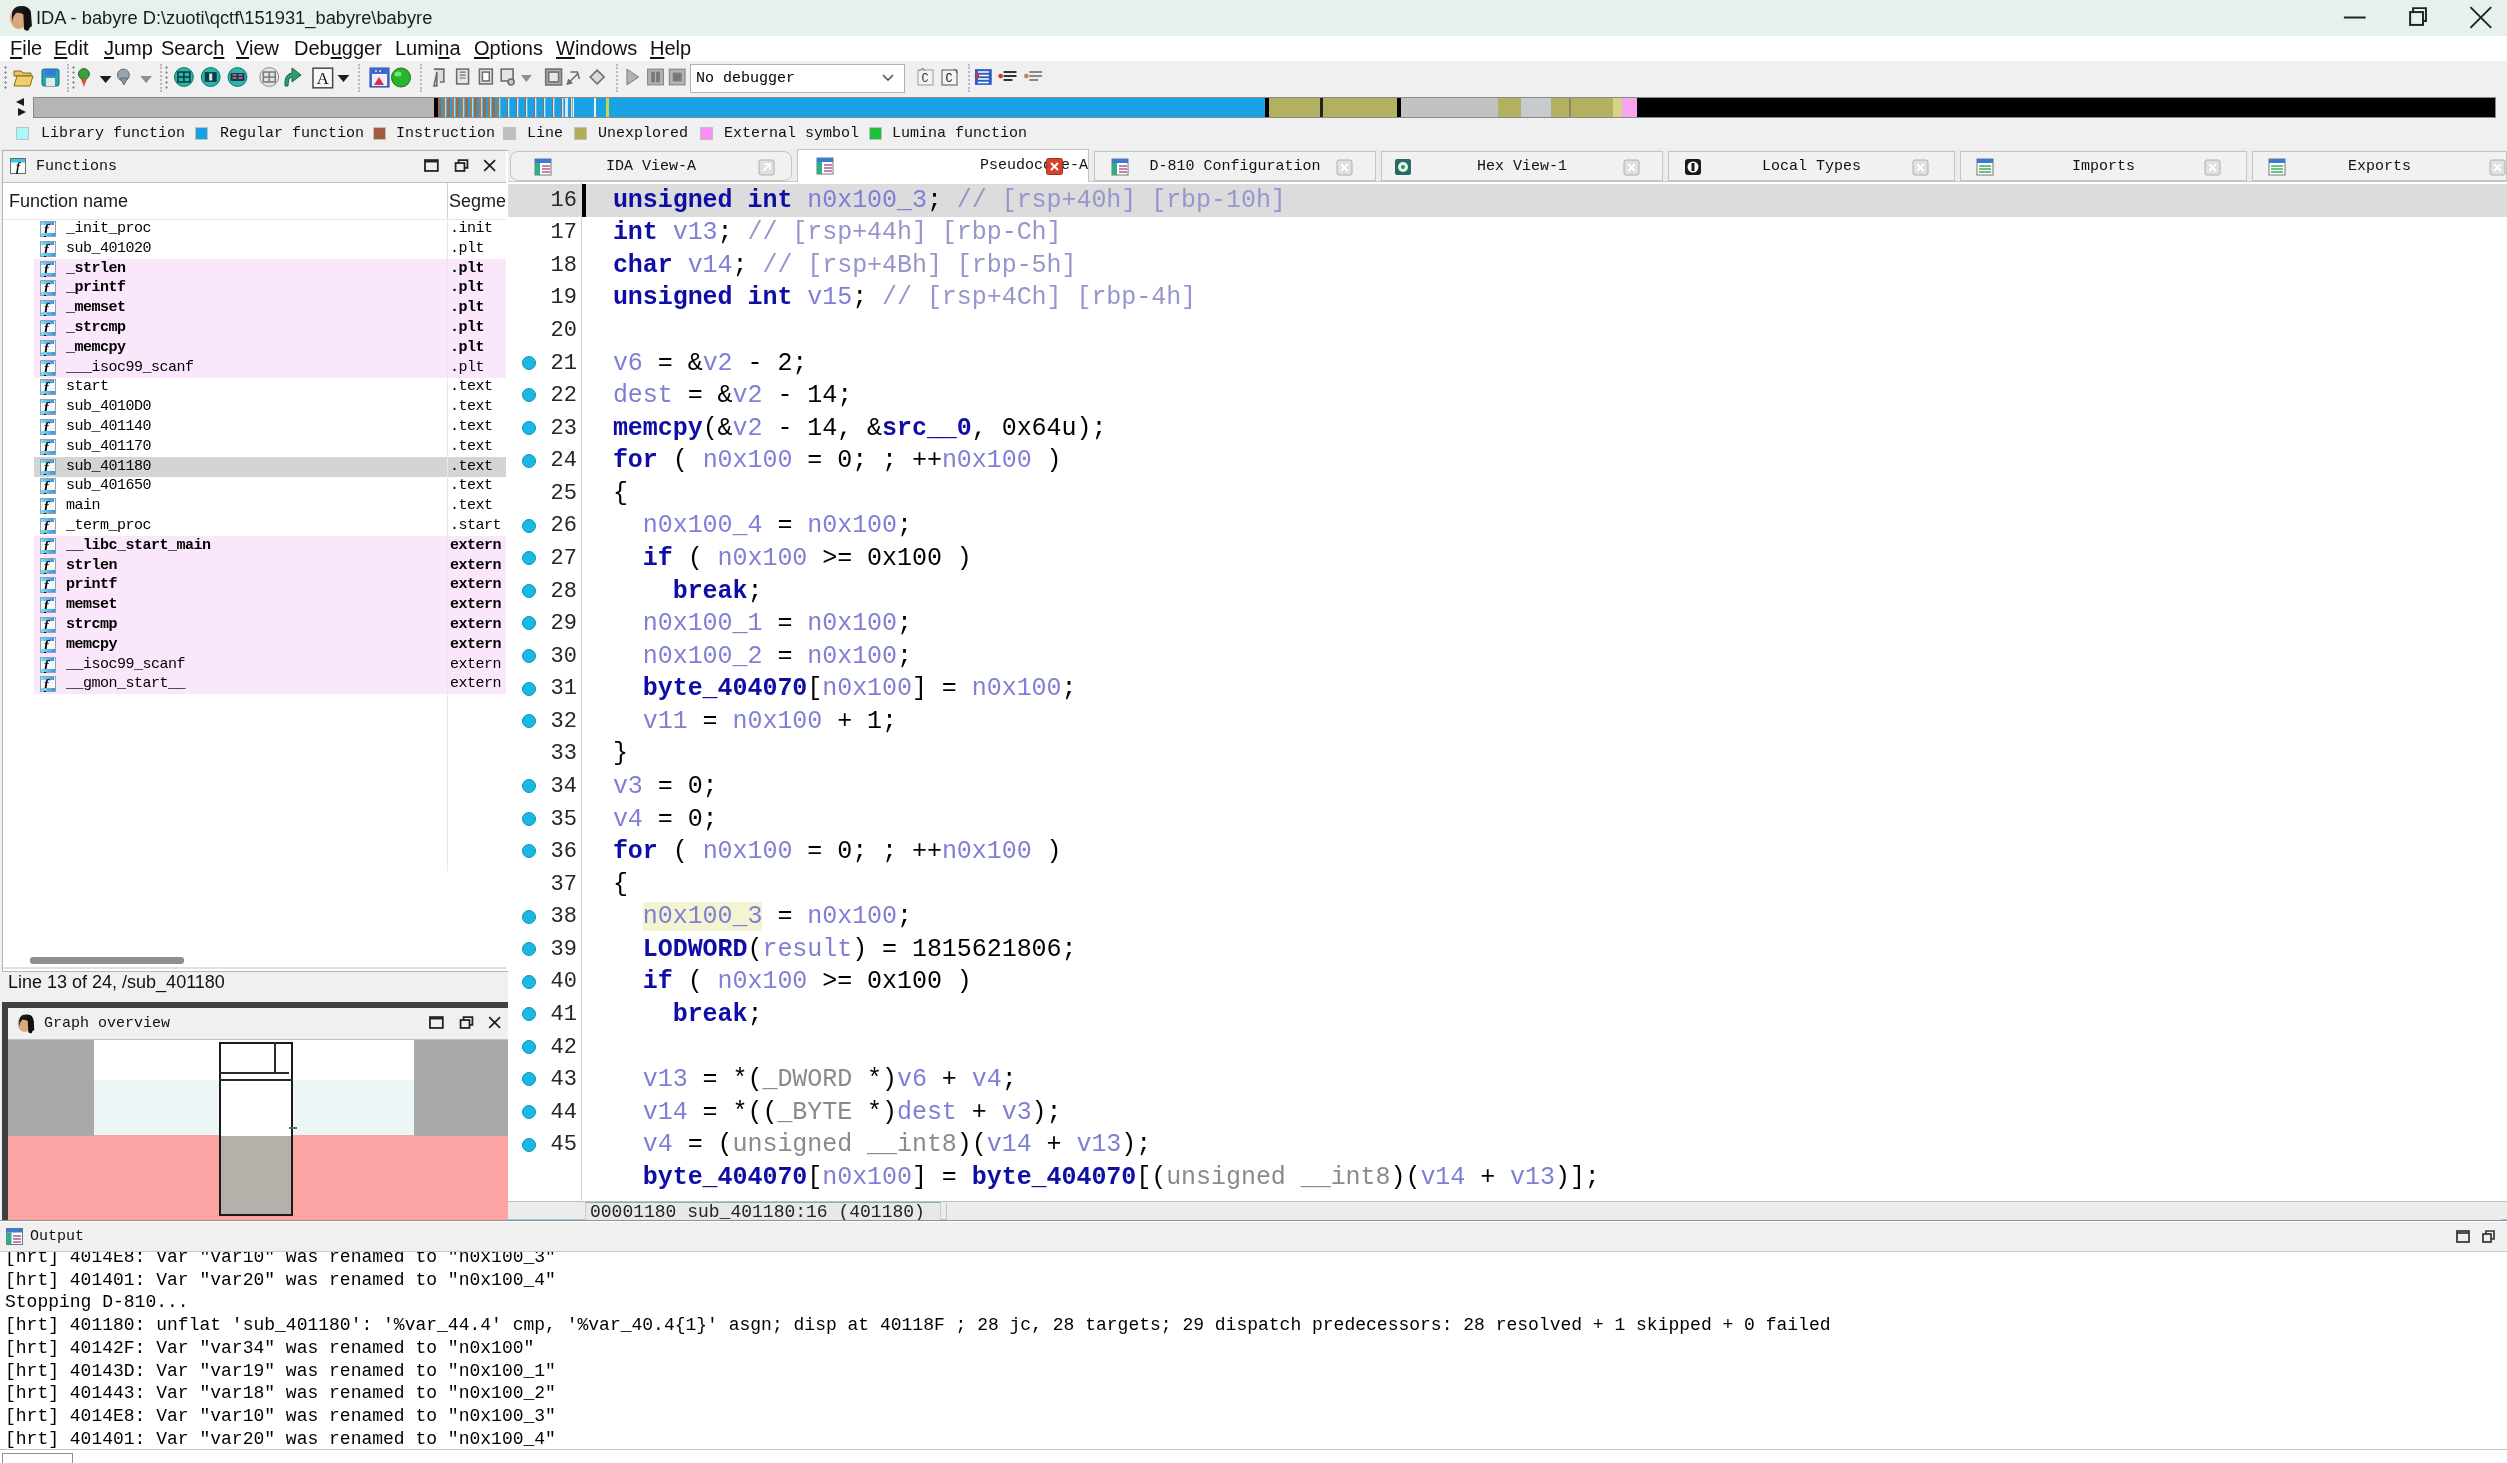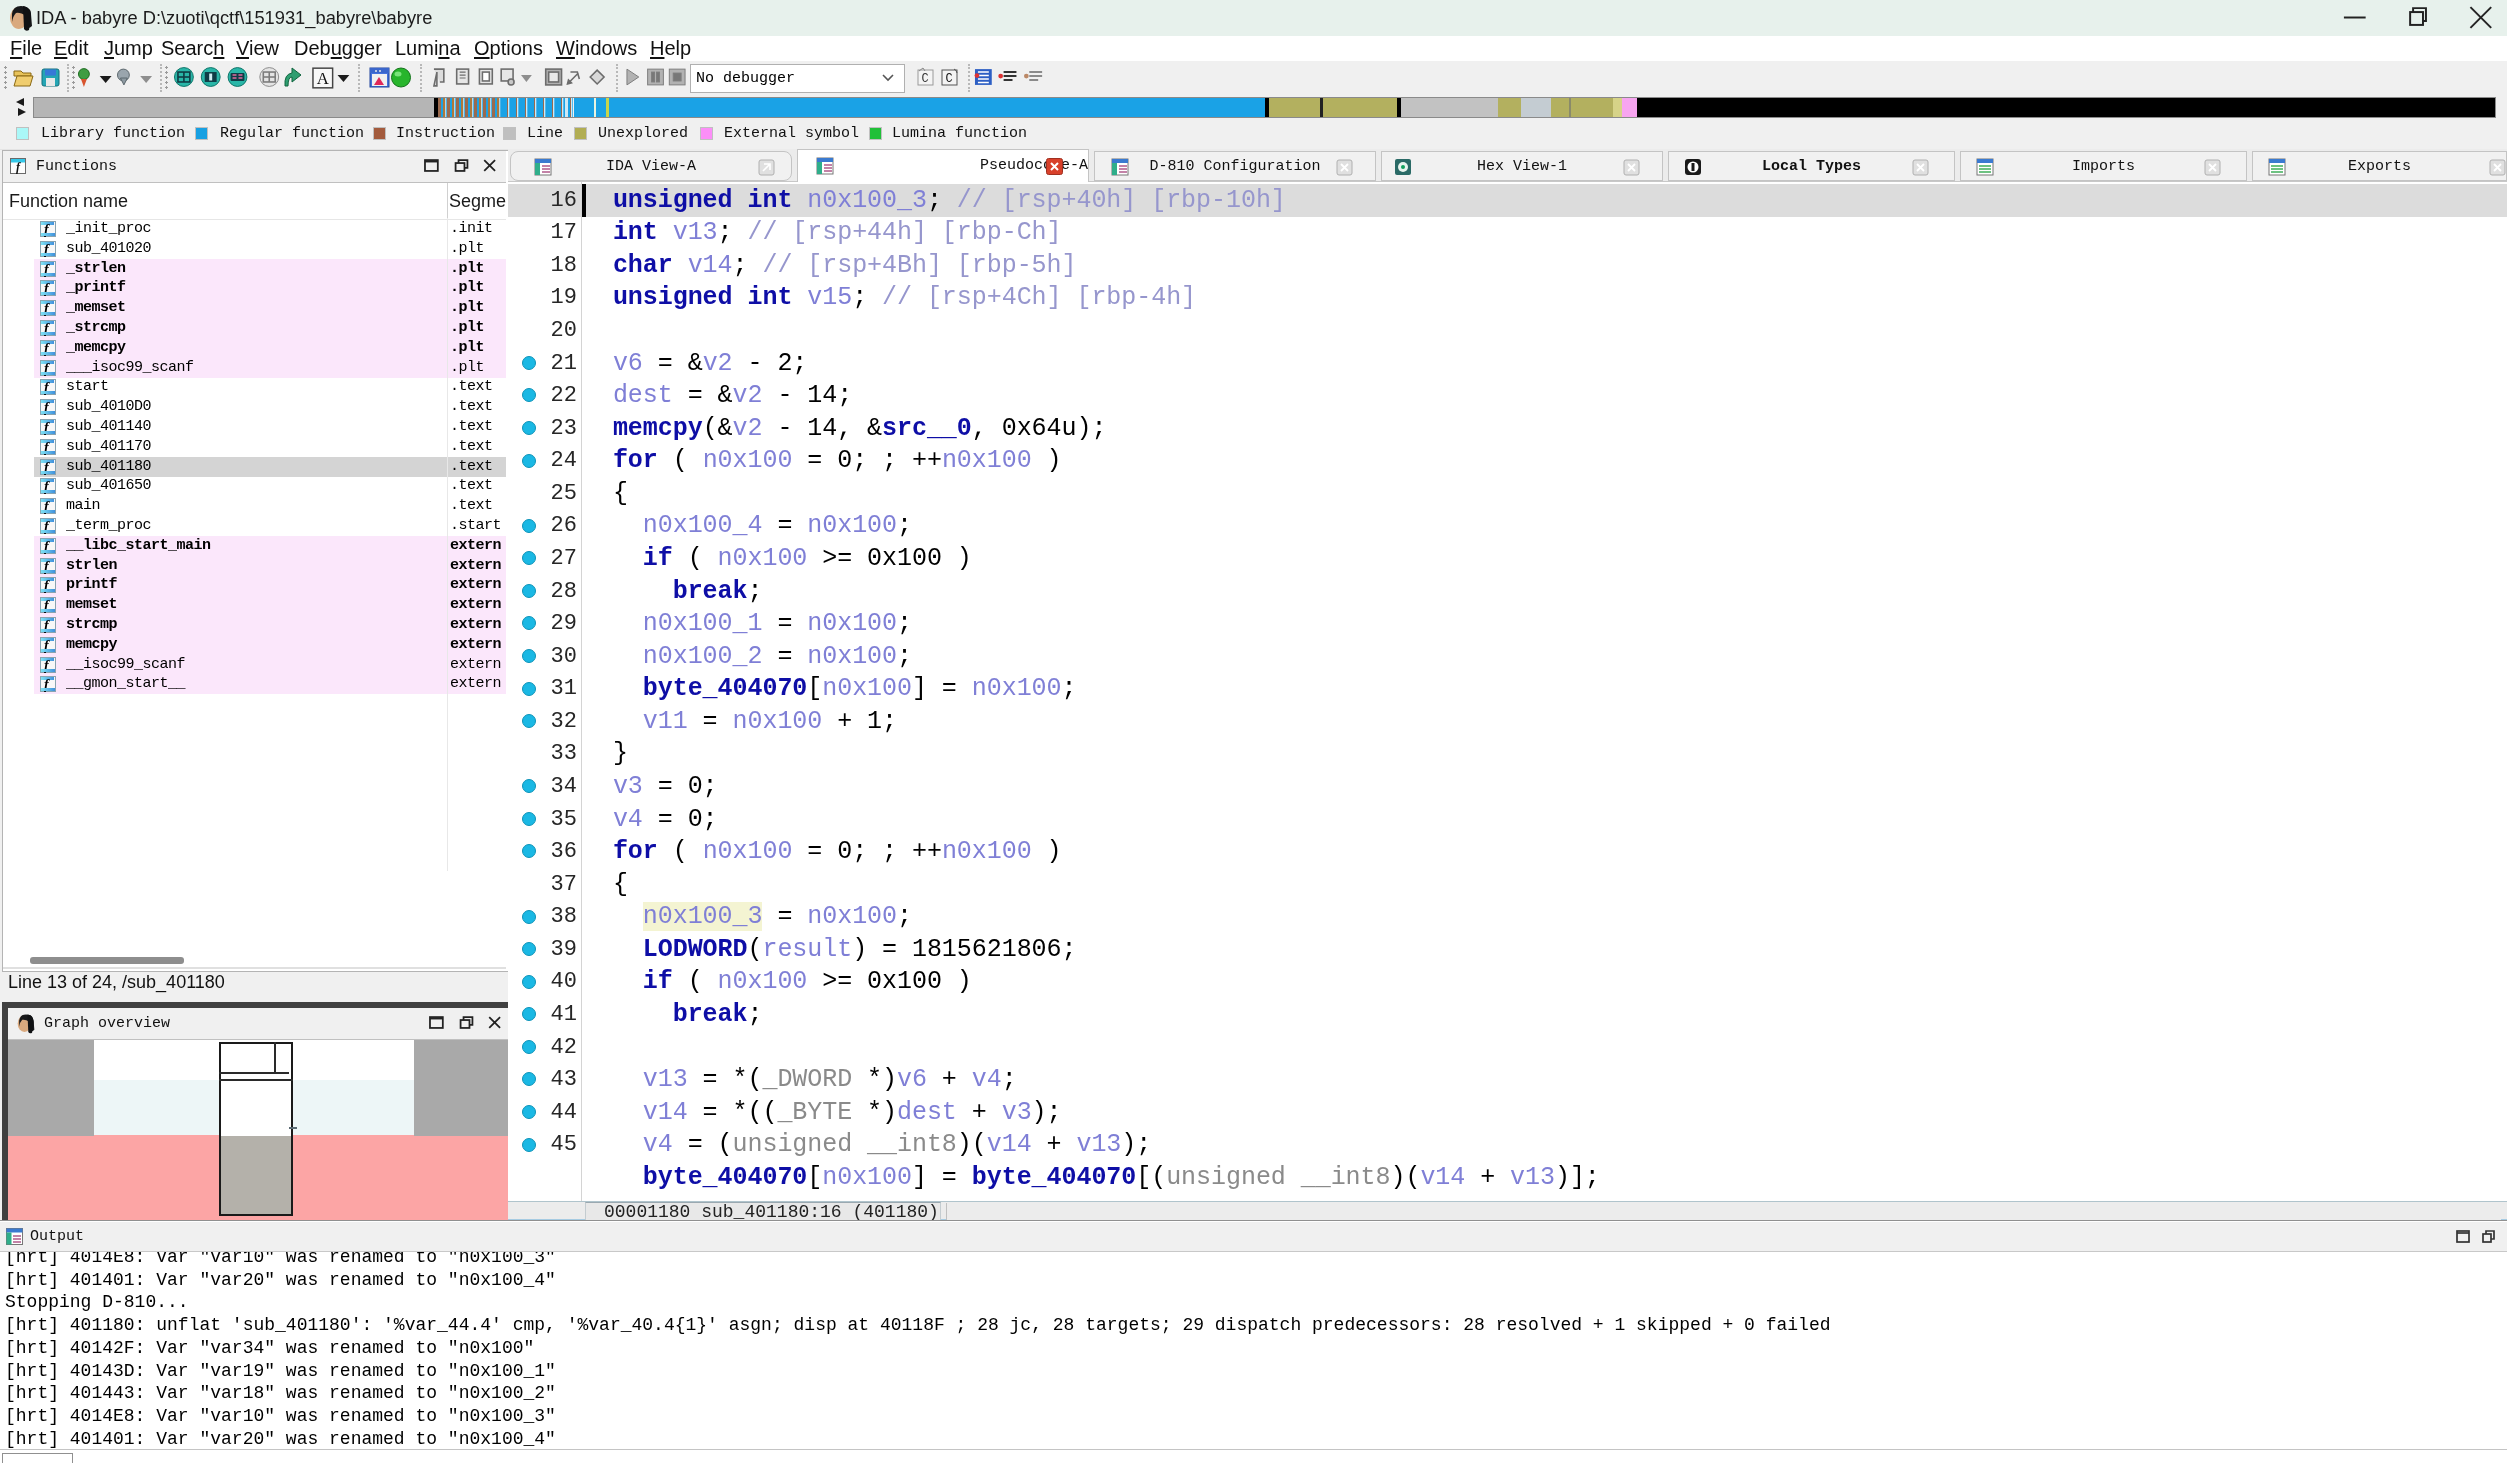--- a/index.html
+++ b/index.html
@@ -542,21 +542,21 @@
         <rect x="1" y="1" width="16" height="16" rx="2" fill="#2a6a66"></rect>
         <circle cx="9" cy="9" r="5" fill="#e8f4ee"></circle>
         <circle cx="9" cy="9" r="2" fill="#11a05c"></circle>
       </svg>
     <div class="tabtxt">Hex View-1</div>
     <svg class="abs" style="left:241px;top:7px" width="17" height="17" viewBox="0 0 17 17">
         <rect x="1" y="1" width="15" height="15" rx="2" fill="#e0e0e0" stroke="#b0b0b0"></rect>
         <path d="M5,5 l7,7 m0,-7 l-7,7" stroke="#fff" stroke-width="1.8" fill="none"></path>
       </svg>
   </div>
-  <div class="tab" style="left:1160px;width:287px;font-weight:bold;">
+  <div class="tab" style="left:1160px;width:287px;">
     <svg class="abs" style="left:15px;top:6px" width="18" height="18" viewBox="0 0 18 18">
         <rect x="1" y="1" width="16" height="16" rx="3" fill="#1a1a1a"></rect>
         <circle cx="9" cy="9" r="5.5" fill="#fff"></circle>
         <rect x="7.5" y="5" width="3" height="8" fill="#1a1a1a"></rect>
       </svg>
     <div class="tabtxt">Local Types</div>
     <svg class="abs" style="left:243px;top:7px" width="17" height="17" viewBox="0 0 17 17">
         <rect x="1" y="1" width="15" height="15" rx="2" fill="#e0e0e0" stroke="#b0b0b0"></rect>
         <path d="M5,5 l7,7 m0,-7 l-7,7" stroke="#fff" stroke-width="1.8" fill="none"></path>
       </svg>
@@ -636,21 +636,21 @@
     <div class="dot" style="top:761px"></div>
     <div class="dot" style="top:793px"></div>
     <div class="dot" style="top:826px"></div>
     <div class="dot" style="top:858px"></div>
     <div class="dot" style="top:891px"></div>
     <div class="dot" style="top:923px"></div>
     <div class="dot" style="top:956px"></div>
     <div class="dot" style="top:989px"></div>
   </div>
   <div class="abs" id="codestatus">
-    <div class="abs mono" style="left:77px;top:0;width:356px;height:19px;line-height:19px;background:#e8e8e8;border:1px solid #c4ccd0;border-top-color:#9aa8b0;font-size:18px;color:#222;padding-left:18px;box-sizing:border-box;">00001180 sub_401180:16 (401180)</div>
+    <div class="abs mono" style="left:77px;top:0;width:356px;height:19px;line-height:19px;background:#e8e8e8;border:1px solid #c4ccd0;border-top-color:#9aa8b0;font-size:18px;color:#222;padding-left:4px;box-sizing:border-box;">00001180 sub_401180:16 (401180)</div>
     <div class="abs" style="left:438px;top:1px;width:1554px;height:18px;background:#ececec;border-left:1px solid #c0c0c0;"></div>
   </div>
 </div>
 <div class="abs" id="outpanel">
   <div class="abs" id="outtitle">
     <svg class="abs" style="left:6px;top:6px" width="17" height="17" viewBox="0 0 17 17">
         <rect x="0.5" y="0.5" width="16" height="16" fill="#fff" stroke="#777"></rect>
         <rect x="0.5" y="0.5" width="16" height="4" fill="#3a7ad0"></rect>
         <rect x="0.5" y="4.5" width="5" height="12" fill="#2fae8a"></rect>
         <path d="M7,8 h8 M7,11 h8 M7,14 h8" stroke="#b05a8a" stroke-width="1.5"></path>

